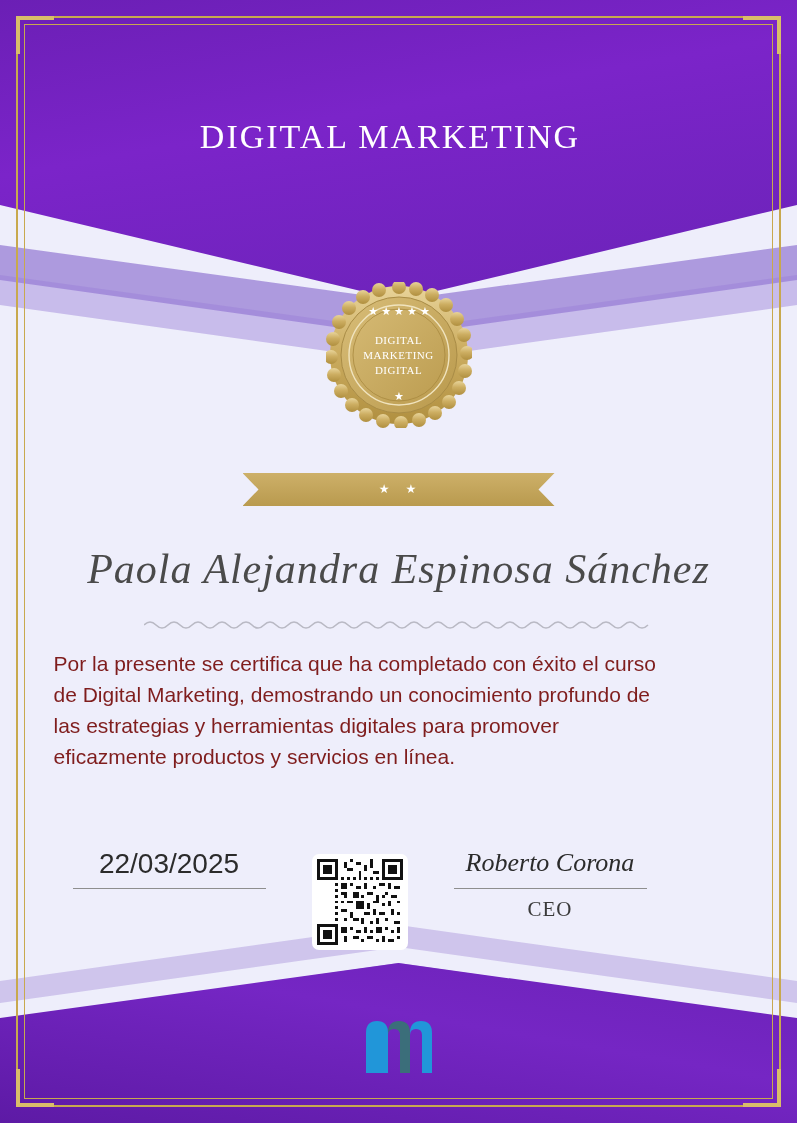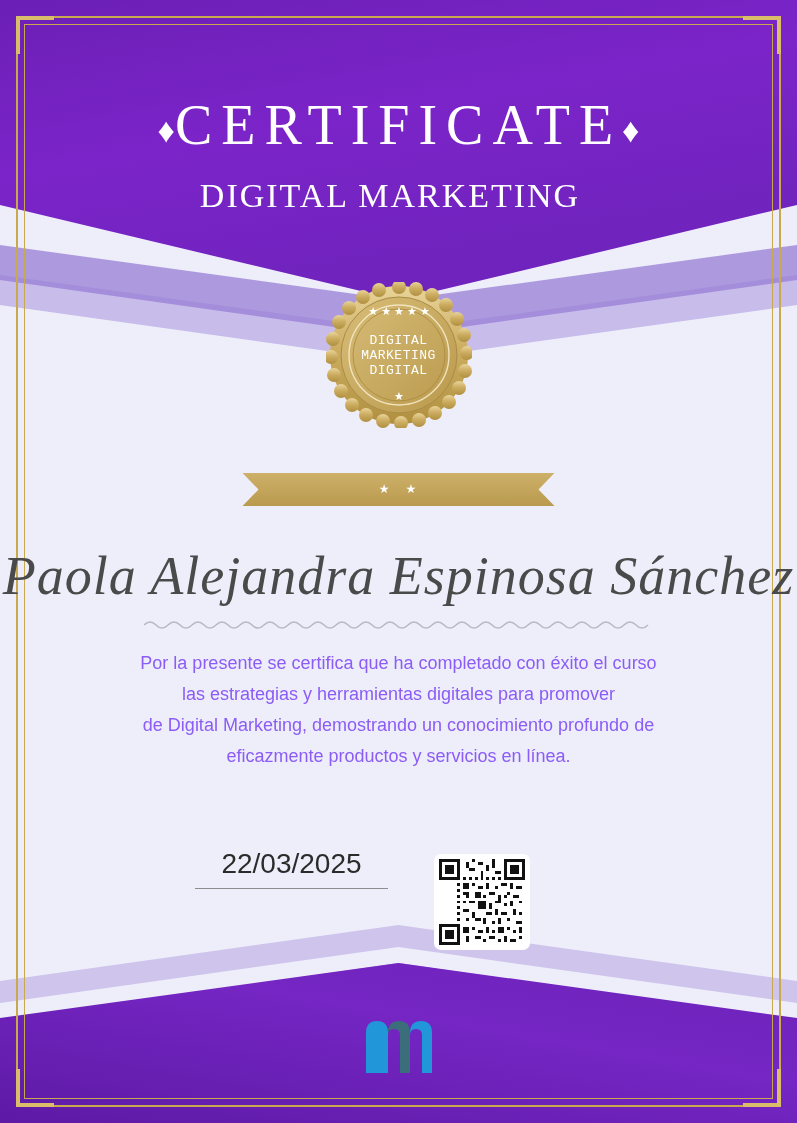--- a/index.html
+++ b/index.html
@@ -137,25 +137,25 @@
     width: 146px;
     height: 146px;
     z-index: 6;
   }
   .seal-text {
     position: absolute;
     top: 50%; left: 50%;
     transform: translate(-50%, -50%);
     width: 110px;
     text-align: center;
-    font-size: 13px;
+    font-size: 11px;
     line-height: 15px;
     letter-spacing: 0.5px;
     color: #ffffff;
-    font-family: Liberation Mono, monospace;
+    font-family: Liberation Serif, serif;
   }
 
   
   .ribbon-wrap {
     position: absolute;
     top: 473px; left: 0;
     width: 797px;
     display: flex;
     justify-content: center;
     z-index: 6;
@@ -178,21 +178,21 @@
   .ribbon .star { font-size: 12px; }
 
   
   .recipient {
     position: absolute;
     top: 545px; left: 0;
     width: 797px;
     text-align: center;
     font-family: "Liberation Serif", serif;
     font-style: italic;
-    font-size: 54px;
+    font-size: 42px;
     color: #4a4a4a;
     letter-spacing: 1px;
     z-index: 5;
   }
   .squiggle {
     position: absolute;
     top: 619px;
     left: 50%;
     transform: translateX(-50%);
     width: 510px;
@@ -200,24 +200,24 @@
     z-index: 5;
   }
 
   
   .body-text {
     position: absolute;
     top: 648px;
     left: 50%;
     transform: translateX(-50%);
     width: 690px;
-    text-align: center;
-    font-size: 18px;
+    text-align: left;
+    font-size: 21px;
     line-height: 31px;
-    color: #8b5cf6;
+    color: #7f1d1d;
     z-index: 5;
   }
   .body-text .line { display: block; }
 
   
   .sig-row {
     position: absolute;
     top: 848px;
     left: 0;
     width: 719px;
@@ -289,23 +289,20 @@
   <div class="bottom-band"></div>
 
   <div class="frame-outer"></div>
   <div class="frame-inner"></div>
   <div class="corner corner-tl"></div>
   <div class="corner corner-tr"></div>
   <div class="corner corner-bl"></div>
   <div class="corner corner-br"></div>
 
   <div class="title-wrap">
-    <h1 class="cert-title">
-      <span class="dot">♦</span><span>CERTIFICATE</span><span class="dot">♦</span>
-    </h1>
     <h2 class="cert-subtitle">DIGITAL MARKETING</h2>
   </div>
 
   <div class="seal">
     <svg width="146" height="146" viewBox="0 0 146 146">
       <defs>
         <linearGradient id="goldgrad" x1="0" y1="0" x2="0" y2="1">
           <stop offset="0%" stop-color="#e8d49a"></stop>
           <stop offset="45%" stop-color="#cdae62"></stop>
           <stop offset="100%" stop-color="#b08f3f"></stop>
@@ -370,22 +367,22 @@
   </div>
 
   <div class="recipient">Paola Alejandra Espinosa Sánchez</div>
 
   <svg class="squiggle" viewBox="0 0 510 12">
     <path d="M0 6 Q 6 0 12 6 T 24 6 T 36 6 T 48 6 T 60 6 T 72 6 T 84 6 T 96 6 T 108 6 T 120 6 T 132 6 T 144 6 T 156 6 T 168 6 T 180 6 T 192 6 T 204 6 T 216 6 T 228 6 T 240 6 T 252 6 T 264 6 T 276 6 T 288 6 T 300 6 T 312 6 T 324 6 T 336 6 T 348 6 T 360 6 T 372 6 T 384 6 T 396 6 T 408 6 T 420 6 T 432 6 T 444 6 T 456 6 T 468 6 T 480 6 T 492 6 T 504 6" fill="none" stroke="#b9b9c4" stroke-width="1.6"></path>
   </svg>
 
   <div class="body-text">
     <span class="line">Por la presente se certifica que ha completado con éxito el curso</span>
+    <span class="line">de Digital Marketing, demostrando un conocimiento profundo de</span>
     <span class="line">las estrategias y herramientas digitales para promover</span>
-    <span class="line">de Digital Marketing, demostrando un conocimiento profundo de</span>
     <span class="line">eficazmente productos y servicios en línea.</span>
   </div>
 
   <div class="sig-row">
 
     <div class="sig-block">
       <div class="sig-value-date">22/03/2025</div>
       <div class="sig-line"></div>
     </div>
 
@@ -488,20 +485,25 @@
           <rect x="20" y="27" width="1" height="1"></rect>
             <rect x="22" y="26" width="1" height="2"></rect>
           <rect x="24" y="27" width="2" height="1"></rect>
             <rect x="27" y="26" width="1" height="1"></rect>
           <rect x="8" y="11" width="1" height="1"></rect>
             <rect x="22" y="12" width="1" height="1"></rect>
         </g>
       </svg>
     </div>
 
+    <div class="sig-block">
+      <div class="sig-value-name">Roberto Corona</div>
+      <div class="sig-line"></div>
+      <div class="sig-label">CEO</div>
+    </div>
 
   </div>
 
   <svg class="logo" viewBox="0 0 78 62">
     <path d="M6 58 L6 18 Q6 6 17 6 Q28 6 28 18 L28 58 Z" fill="#2196d9"></path>
     <path d="M28 58 L28 18 Q28 6 39 6 Q50 6 50 18 L50 58 L40 58 L40 20 Q40 14 34 14 Q28 14 28 20 Z" fill="#3b6e7a"></path>
     <path d="M50 58 L50 18 Q50 6 61 6 Q72 6 72 18 L72 58 L62 58 L62 20 Q62 14 56 14 Q50 14 50 20 Z" fill="#2196d9"></path>
   </svg>
 
 </div>

